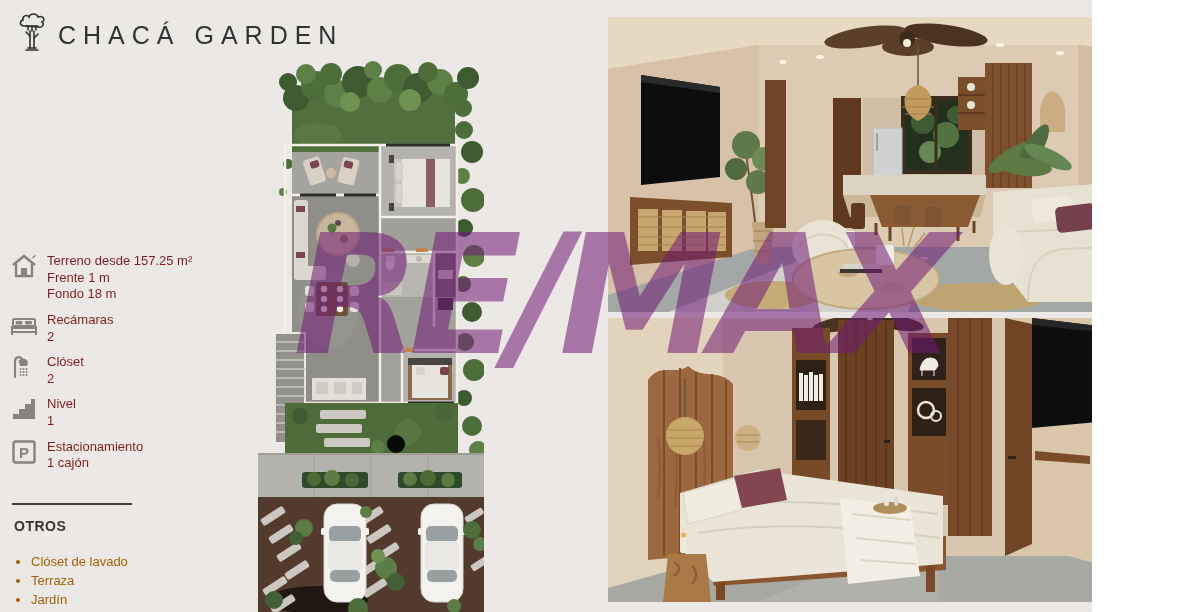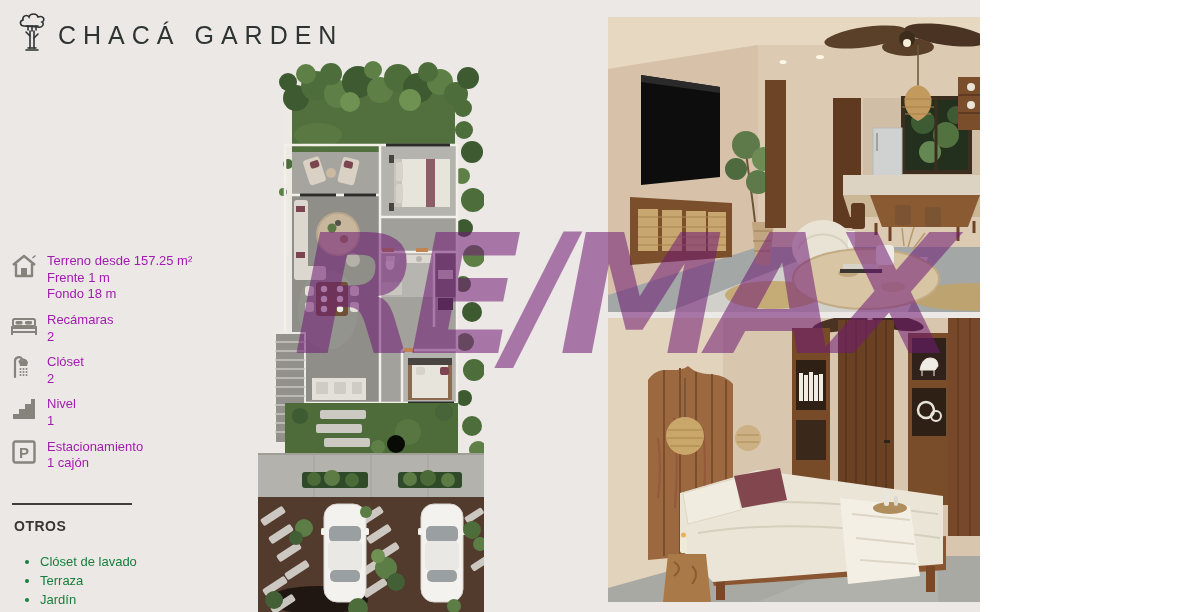--- a/index.html
+++ b/index.html
@@ -1,34 +1,34 @@
 <!DOCTYPE html>
 <html><head>
 <meta charset="utf-8">
 <style>
   html,body{margin:0;padding:0;}
   .canvas{
-    position:relative;width:980px;height:612px;overflow:hidden;
+    position:relative;width:1092px;height:612px;overflow:hidden;
     background:#ebe8e5;font-family:"Liberation Sans",sans-serif;
   }
   
   .brand{position:absolute;left:16px;top:12px;display:flex;align-items:center;gap:10px;}
   .brand h1{
     margin:0;font-size:25px;font-weight:400;letter-spacing:7px;
     color:#2e3432;font-family:"Liberation Sans",sans-serif;
   }
   
   .specs{position:absolute;left:10px;top:252px;width:245px;}
   .spec{display:flex;gap:9px;margin-bottom:8px;}
   .spec .ic{flex:0 0 28px;height:28px;}
-  .spec .lines{font-size:13px;line-height:1.28;color:#a21caf;padding-top:1px;}
+  .spec .lines{font-size:13px;line-height:1.28;color:#7f1d1d;padding-top:1px;}
   .divider{position:absolute;left:12px;top:503px;width:120px;border-top:2px solid #3f3e3a;}
   .others{position:absolute;left:14px;top:518px;color:#413f3a;}
   .others .ot-title{font-size:14px;font-weight:bold;letter-spacing:.5px;color:#383631;margin-bottom:20px;}
-  .others ul{margin:12px;padding-left:14px;font-size:13px;line-height:1.22;color:#15803d;}
+  .others ul{margin:3px;padding-left:14px;font-size:13px;line-height:1.22;color:#a16207;}
   .others li{margin-bottom:3px;}
   
   .floorplan{position:absolute;left:258px;top:60px;width:226px;height:552px;}
   .photo-top{position:absolute;left:608px;top:17px;width:584px;height:295px;}
   .photo-bottom{position:absolute;left:608px;top:318px;width:584px;height:284px;}
   
   .watermark{
     position:absolute;left:293px;top:213px;z-index:9;pointer-events:none;
     font-family:"DejaVu Sans","Liberation Sans",sans-serif;
     font-weight:bold;font-style:italic;font-size:166px;line-height:1;

